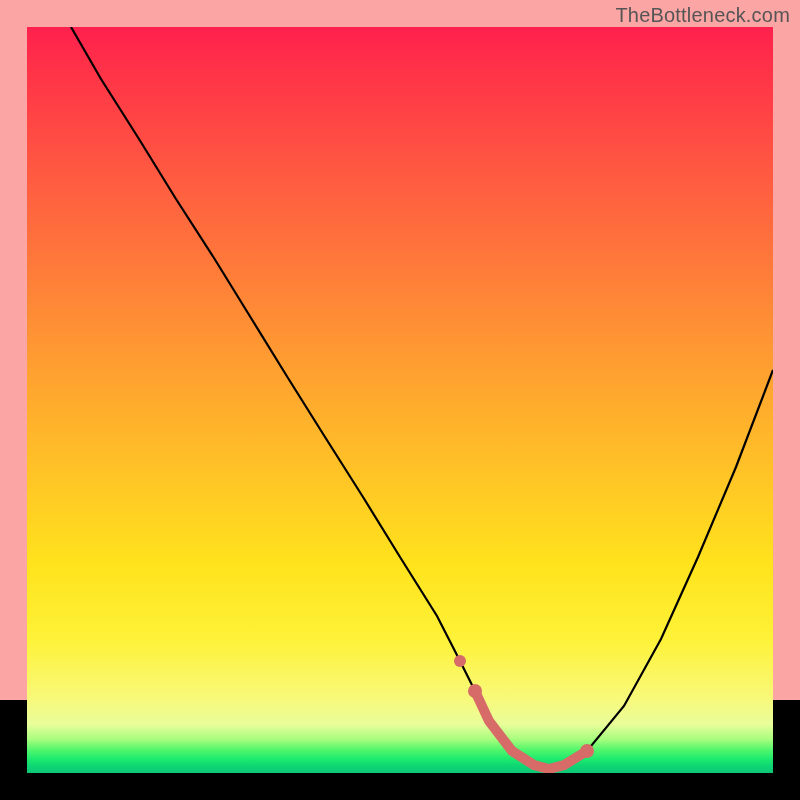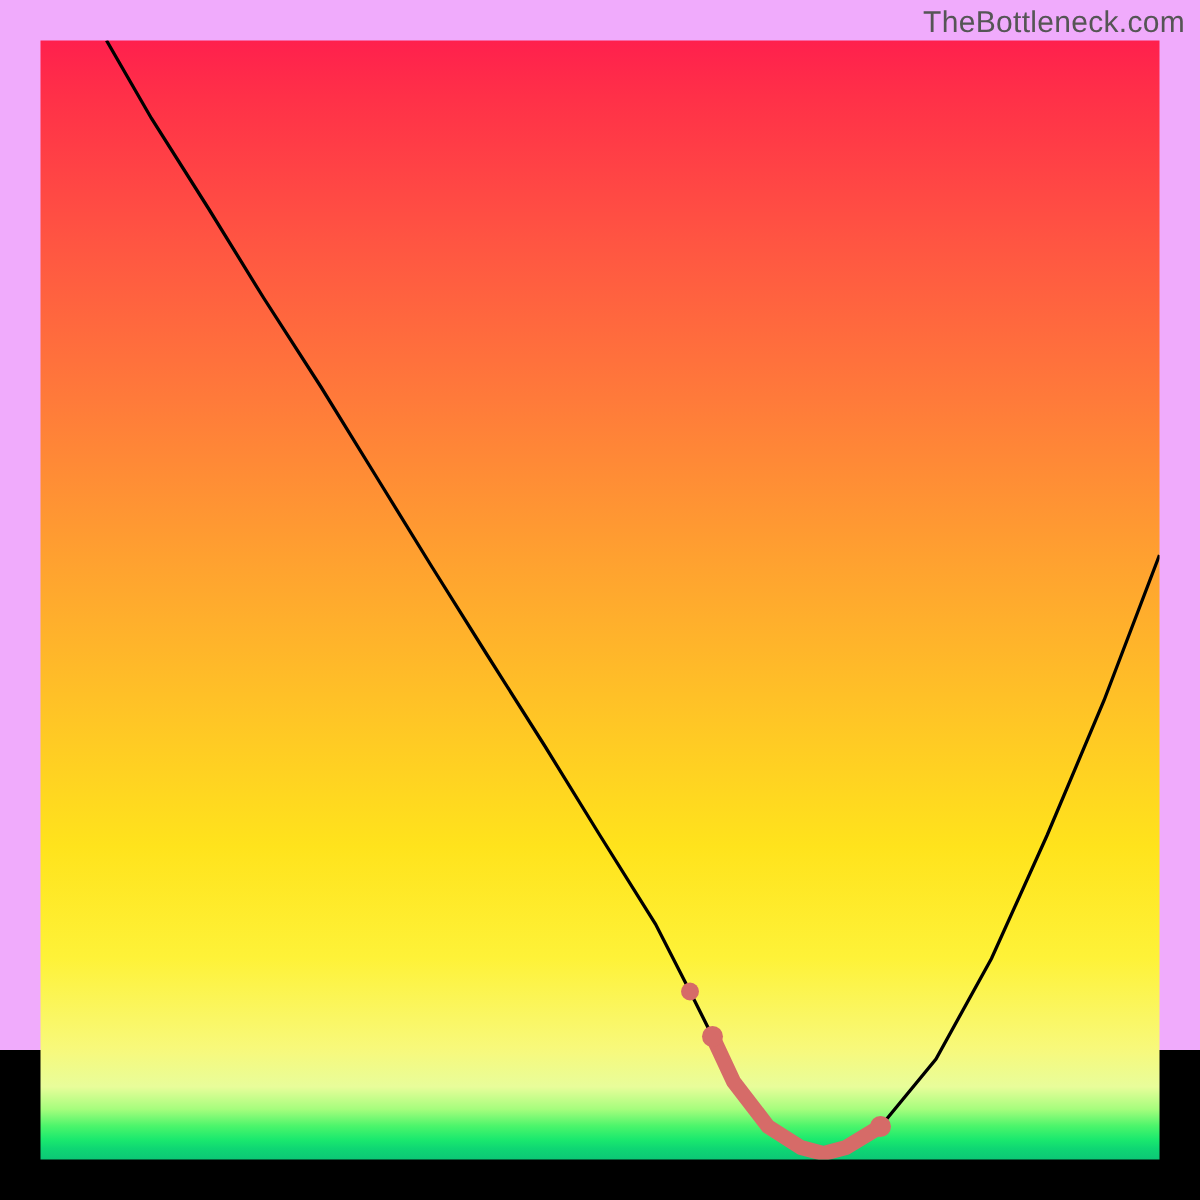--- a/index.html
+++ b/index.html
@@ -8,21 +8,21 @@
     width: 800px;
     height: 800px;
     background: #000;
     overflow: hidden;
     font-family: Arial, Helvetica, sans-serif;
   }
   .frame {
     position: relative;
     width: 800px;
     height: 700px;
-    background: #f0abfc;
+    background: #fca5a5;
   }
   .plot-area {
     position: absolute;
     left: 27px;
     top: 27px;
     width: 746px;
     height: 746px;
     
     background: linear-gradient(
       to bottom,

